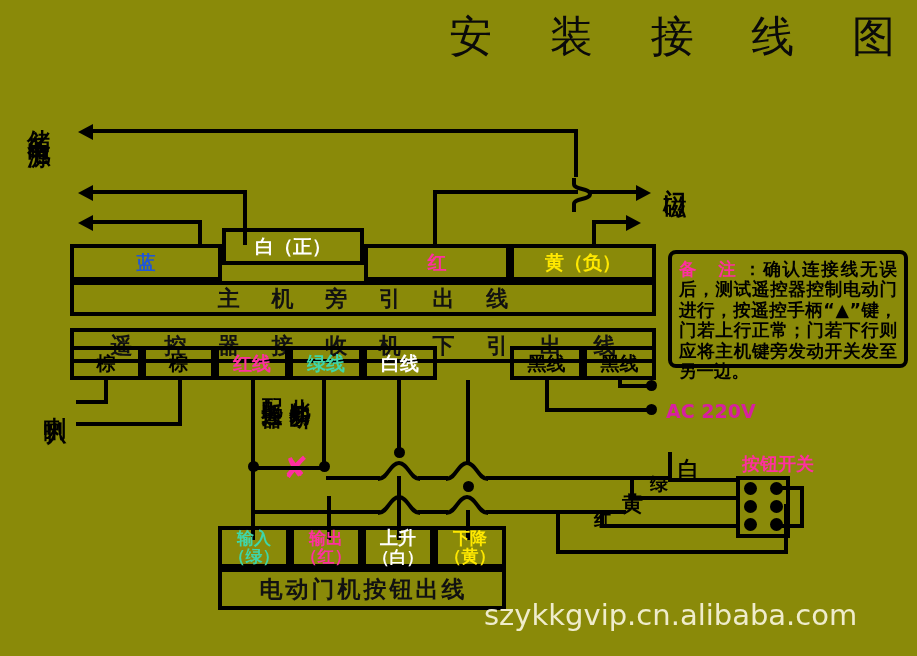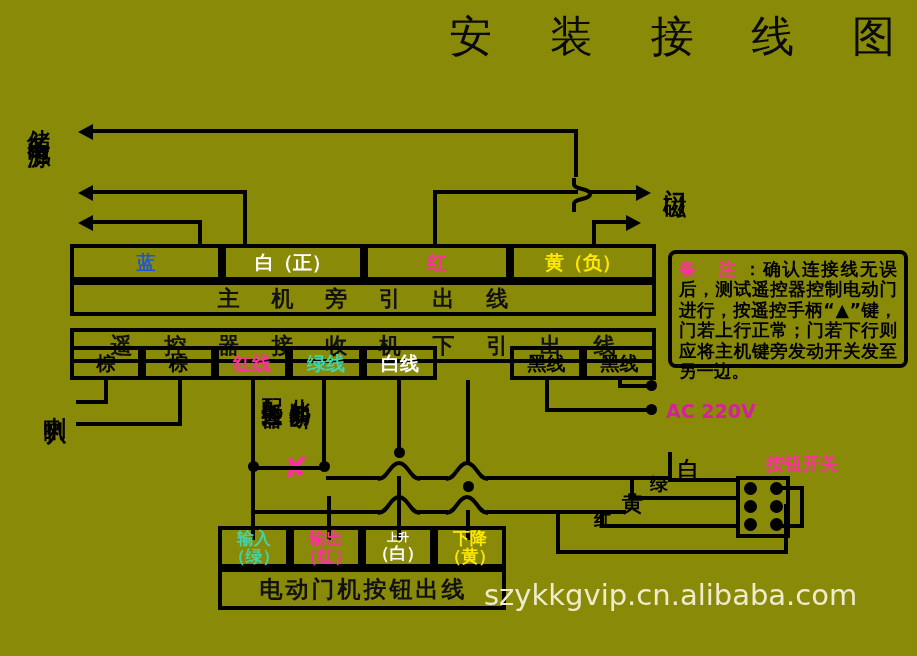--- a/index.html
+++ b/index.html
@@ -194,21 +194,21 @@
   <div class="abs arrowL" style="left:78px; top:215px;"></div>
   <div class="abs w wv" style="left:198px; top:220px; height:26px;"></div>
 
   <div class="abs w wh" style="left:592px; top:220px; width:38px;"></div>
   <div class="abs arrowR" style="left:626px; top:215px;"></div>
   <div class="abs w wv" style="left:592px; top:220px; height:26px;"></div>
 
   <div class="abs cellbox" style="left:70px; top:244px; width:152px; height:37px;">
     <span class="c-blue">蓝</span>
   </div>
-  <div class="abs cellbox" style="left:222px; top:244px; width:142px; height:37px;">
+  <div class="abs cellbox" style="left:222px; top:228px; width:142px; height:37px;">
     <span class="c-white">白（正）</span>
   </div>
   <div class="abs cellbox" style="left:364px; top:244px; width:146px; height:37px;">
     <span class="c-pink">红</span>
   </div>
   <div class="abs cellbox" style="left:510px; top:244px; width:146px; height:37px;">
     <span class="c-yellow">黄（负）</span>
   </div>
 
   <div class="abs wideband" style="left:70px; top:281px; width:586px; height:35px;">主 机 旁 引 出 线</div>
@@ -308,21 +308,21 @@
   <div class="abs w wh" style="left:618px; top:384px; width:33px;"></div>
   <div class="abs dot" style="left:646px; top:380px;"></div>
   <div class="abs dot" style="left:646px; top:404px;"></div>
   <div class="abs lbl-ac" style="left:666px; top:400px;">AC 220V</div>
 
   <div class="abs lbl c-white" style="left:678px; top:455px;">白</div>
   <div class="abs lbl c-green" style="left:650px; top:472px; font-size:18px;">绿</div>
   <div class="abs lbl c-yellow" style="left:622px; top:490px;">黄</div>
   <div class="abs lbl c-pink" style="left:594px; top:508px; font-size:18px;">红</div>
 
-  <div class="abs lbl-sw" style="left:742px; top:452px;margin-left:24px;">按钮开关</div>
+  <div class="abs lbl-sw" style="left:742px; top:452px;">按钮开关</div>
 
   <div class="abs" style="left:736px; top:476px; width:54px; height:62px; border:4px solid #000; box-sizing:border-box;"></div>
   <div class="abs" style="left:772px; top:486px; width:32px; height:42px; border:4px solid #000; box-sizing:border-box; border-left:none;"></div>
 
   <div class="abs tdot" style="left:744px; top:482px;"></div>
   <div class="abs tdot" style="left:770px; top:482px;"></div>
   <div class="abs tdot" style="left:744px; top:500px;"></div>
   <div class="abs tdot" style="left:770px; top:500px;"></div>
   <div class="abs tdot" style="left:744px; top:518px;"></div>
   <div class="abs tdot" style="left:770px; top:518px;"></div>
@@ -340,25 +340,25 @@
 
   <div class="abs cellbox" style="left:218px; top:526px; width:72px; height:42px; flex-direction:column;">
     <span class="c-green" style="font-size:17px;">输入</span>
     <span class="c-green" style="font-size:17px;">（绿）</span>
   </div>
   <div class="abs cellbox" style="left:290px; top:526px; width:72px; height:42px; flex-direction:column;">
     <span class="c-pink" style="font-size:17px;">输出</span>
     <span class="c-pink" style="font-size:17px;">（红）</span>
   </div>
   <div class="abs cellbox" style="left:362px; top:526px; width:72px; height:42px; flex-direction:column;">
-    <span class="c-white" style="font-size:11px;">上升</span>
+    <span class="c-white" style="font-size:18px;">上升</span>
     <span class="c-white" style="font-size:17px;">（白）</span>
   </div>
   <div class="abs cellbox" style="left:434px; top:526px; width:72px; height:42px; flex-direction:column;">
     <span class="c-yellow" style="font-size:17px;">下降</span>
     <span class="c-yellow" style="font-size:17px;">（黄）</span>
   </div>
 
   <div class="abs wideband" style="left:218px; top:568px; width:288px; height:42px; letter-spacing:3px; text-indent:3px; font-size:23px;">电动门机按钮出线</div>
 
-  <div class="abs" id="watermark" style="left:484px; top:578px;">szykkgvip.cn.alibaba.com</div>
+  <div class="abs" id="watermark" style="left:484px; top:598px;">szykkgvip.cn.alibaba.com</div>
 
 </div>
 
 </body></html>

